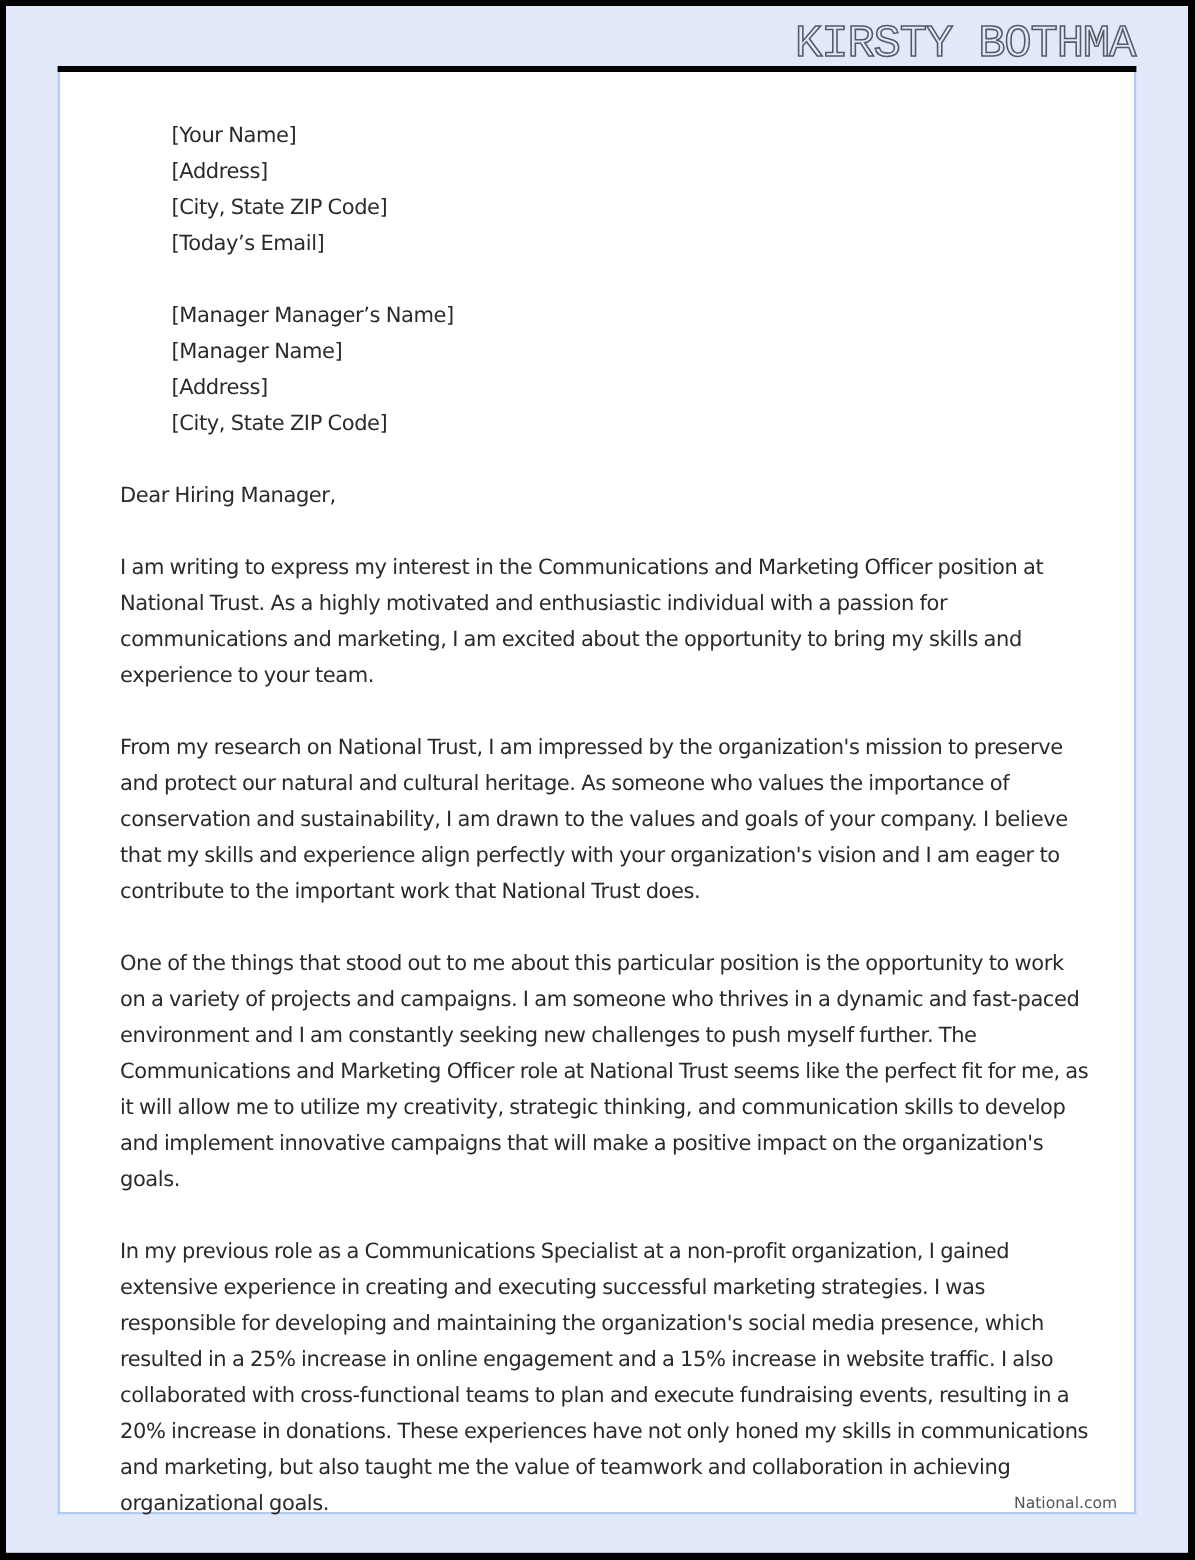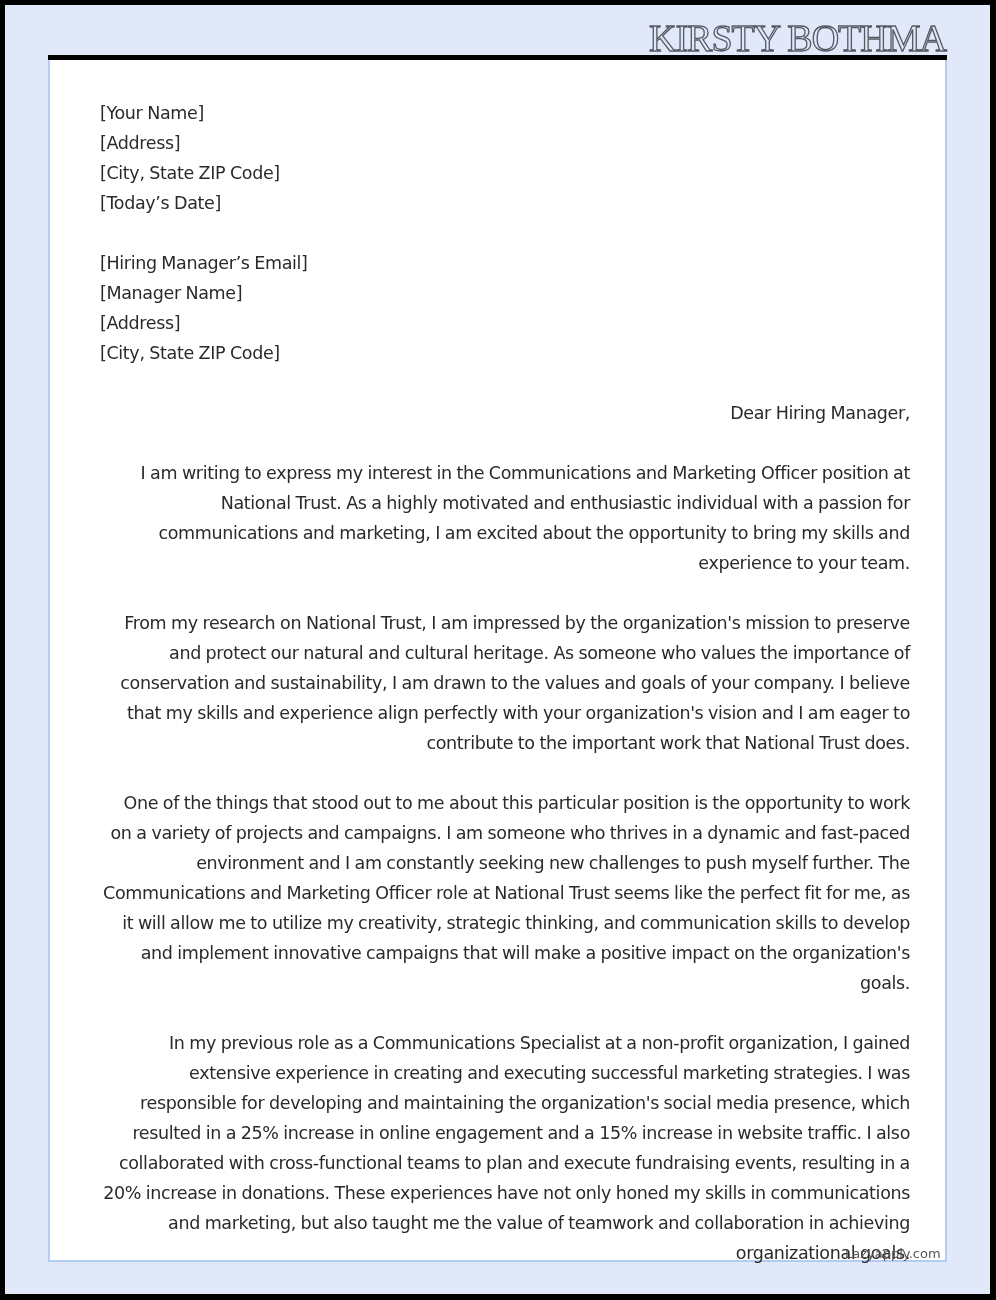--- a/index.html
+++ b/index.html
@@ -16,21 +16,21 @@
       top: 5px;
       width: 985px;
       height: 1289px;
       background: #e0e8fa;
       overflow: hidden;
     }
     .name-title {
       position: absolute;
       right: 44px;
       top: 10px;
-      font-family: Liberation Serif, serif;
+      font-family: Liberation Mono, monospace;
       font-size: 38px;
       letter-spacing: -1px;
       color: #e0e8fa;
       -webkit-text-stroke: 1.3px #555a62;
       line-height: 46px;
       white-space: nowrap;
     }
     .top-bar {
       position: absolute;
       left: 43px;
@@ -56,23 +56,23 @@
       top: 93px;
       width: 810px;
       font-family: "DejaVu Sans", sans-serif;
       font-size: 17.5px;
       line-height: 30px;
       color: #2a2a2a;
       letter-spacing: -0.35px;
       word-spacing: -0.5px;
       z-index: 2;
     }
-    .letter .line { display: block; white-space: nowrap; }
+    .letter .line { display: block; white-space: nowrap; margin-left: 43px; }
     .letter .block { margin: 0 0 30px 0; }
-    .letter p { margin: 0 0 30px 0; text-align: right; }
+    .letter p { margin: 0 0 30px 0; }
     .watermark {
       position: absolute;
       left: 840px;
       top: 1240px;
       font-family: "DejaVu Sans", sans-serif;
       font-size: 13px;
       color: #555;
       z-index: 3;
       line-height: 18px;
     }
@@ -83,32 +83,32 @@
 <div class="frame">
   <div class="name-title">KIRSTY BOTHMA</div>
   <div class="top-bar"></div>
   <div class="page"></div>
 
   <div class="letter">
     <div class="block">
       <span class="line">[Your Name]</span>
       <span class="line">[Address]</span>
       <span class="line">[City, State ZIP Code]</span>
-      <span class="line">[Today’s Date]</span>
+      <span class="line">[Today’s Email]</span>
     </div>
 
     <div class="block">
-      <span class="line">[Hiring Manager’s Email]</span>
+      <span class="line">[Manager Manager’s Name]</span>
       <span class="line">[Manager Name]</span>
       <span class="line">[Address]</span>
       <span class="line">[City, State ZIP Code]</span>
     </div>
 
     <p>Dear Hiring Manager,</p>
 
     <p>I am writing to express my interest in the Communications and Marketing Officer position at National Trust. As a highly motivated and enthusiastic individual with a passion for communications and marketing, I am excited about the opportunity to bring my skills and experience to your team.</p>
     <p>From my research on National Trust, I am impressed by the organization's mission to preserve and protect our natural and cultural heritage. As someone who values the importance of conservation and sustainability, I am drawn to the values and goals of your company. I believe that my skills and experience align perfectly with your organization's vision and I am eager to contribute to the important work that National Trust does.</p>
     <p>One of the things that stood out to me about this particular position is the opportunity to work on a variety of projects and campaigns. I am someone who thrives in a dynamic and fast-paced environment and I am constantly seeking new challenges to push myself further. The Communications and Marketing Officer role at National Trust seems like the perfect fit for me, as it will allow me to utilize my creativity, strategic thinking, and communication skills to develop and implement innovative campaigns that will make a positive impact on the organization's goals.</p>
     <p>In my previous role as a Communications Specialist at a non-profit organization, I gained extensive experience in creating and executing successful marketing strategies. I was responsible for developing and maintaining the organization's social media presence, which resulted in a 25% increase in online engagement and a 15% increase in website traffic. I also collaborated with cross-functional teams to plan and execute fundraising events, resulting in a 20% increase in donations. These experiences have not only honed my skills in communications and marketing, but also taught me the value of teamwork and collaboration in achieving organizational goals.</p>
   </div>
 
-  <div class="watermark">Lazyapply.com</div>
+  <div class="watermark">National.com</div>
 </div>
 
 </body></html>

